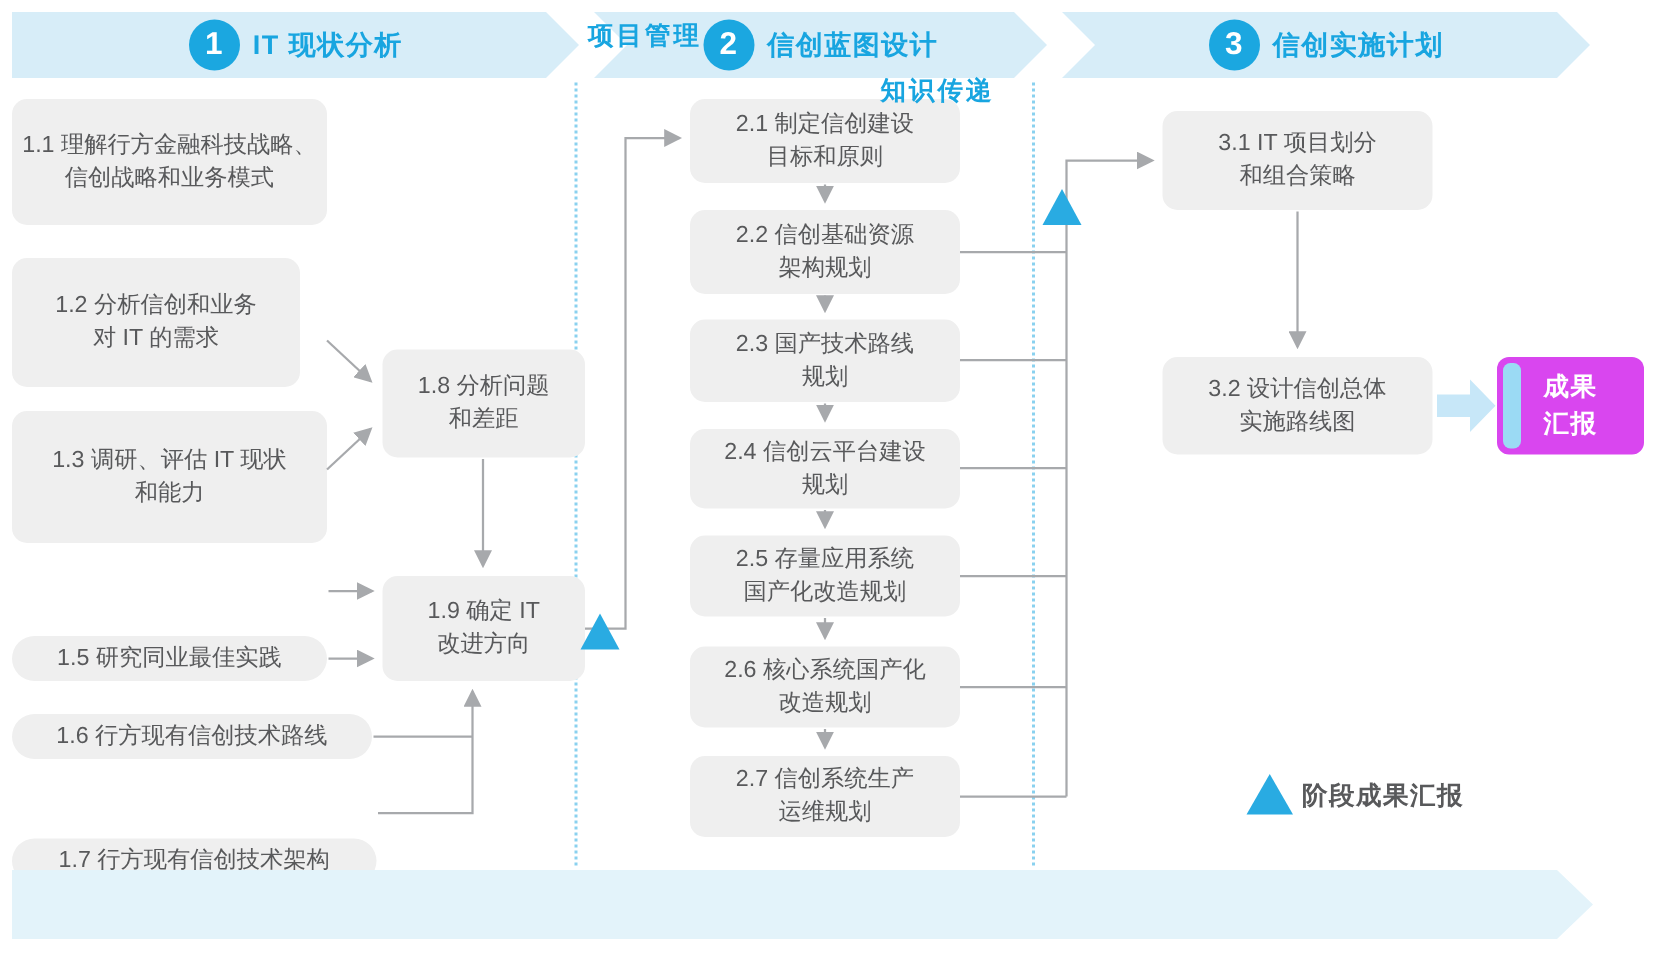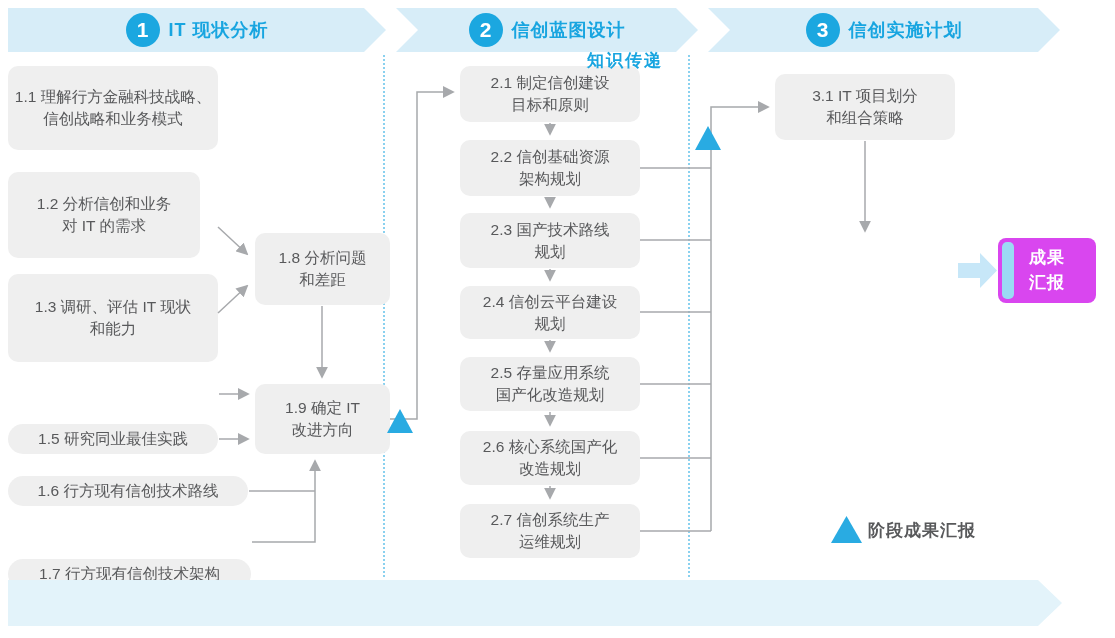--- a/index.html
+++ b/index.html
@@ -120,20 +120,22 @@
 规划</div>
   <div class="box" id="box-2-5">2.5 存量应用系统
 国产化改造规划</div>
   <div class="box" id="box-2-6">2.6 核心系统国产化
 改造规划</div>
   <div class="box" id="box-2-7">2.7 信创系统生产
 运维规划</div>
 
   <div class="box" id="box-3-1">3.1 IT 项目划分
 和组合策略</div>
+  <div class="box" id="box-3-2">3.2 设计信创总体
+实施路线图</div>
 
   <div id="result-box">成果
 汇报</div>
 
   <svg id="wires" viewBox="0 0 1115 638">
     <defs>
       <marker id="ah" viewBox="0 0 10 10" refX="8.5" refY="5" markerWidth="8" markerHeight="8" orient="auto-start-reverse">
         <path d="M0,0 L10,5 L0,10 z" fill="#a7a9ac"></path>
       </marker>
     </defs>
@@ -175,15 +177,16 @@
       <polygon points="695,150 721,150 708,126"></polygon>
       <polygon points="831,543 862,543 846.5,516"></polygon>
     </g>
 
     <polygon fill="#c7e7f8" points="958,263 980,263 980,253 997,270.5 980,288 980,278 958,278"></polygon>
   </svg>
 
   <div id="legend-label">阶段成果汇报</div>
 
   <div id="bottom-banner"></div>
+  <div class="bottom-label" id="bottom-label-0">项目管理</div>
   <div class="bottom-label" id="bottom-label-1">知识传递</div>
 
 </div>
 
 </body></html>

